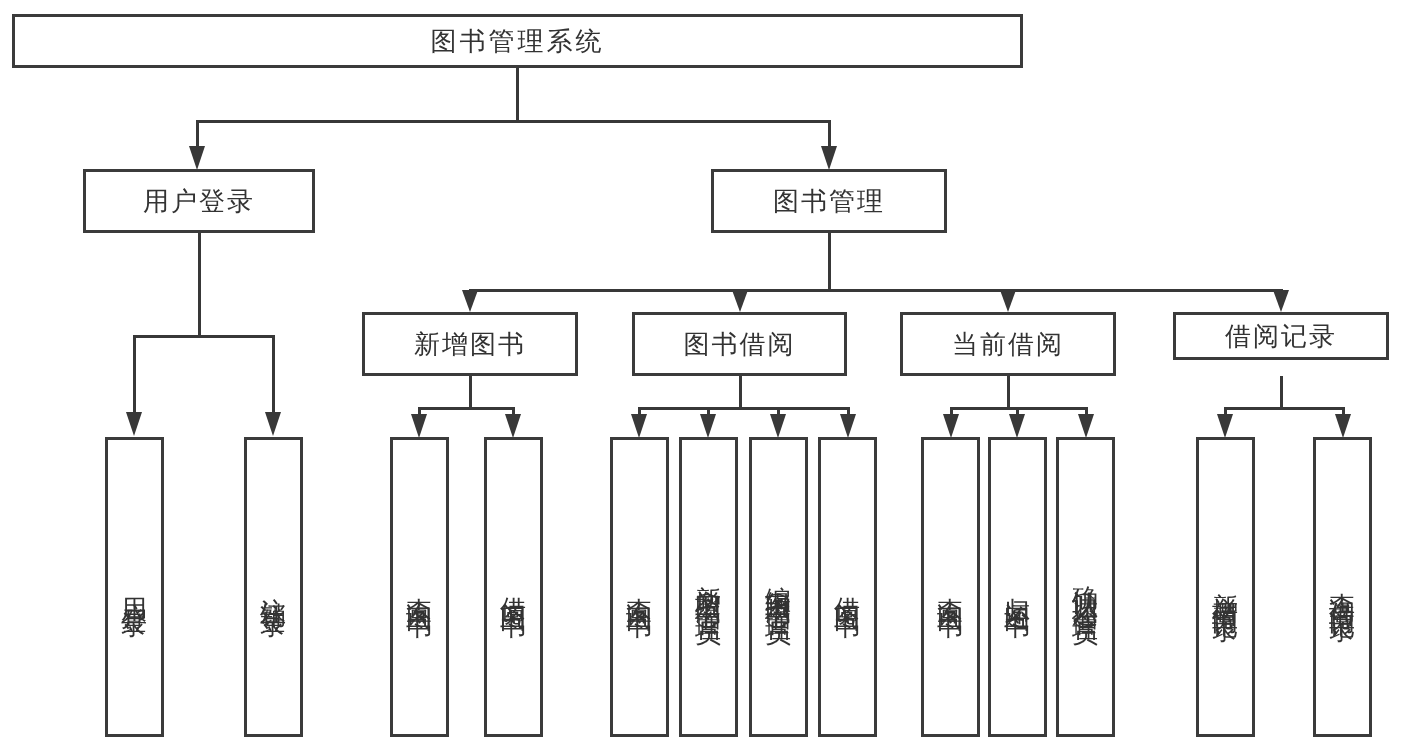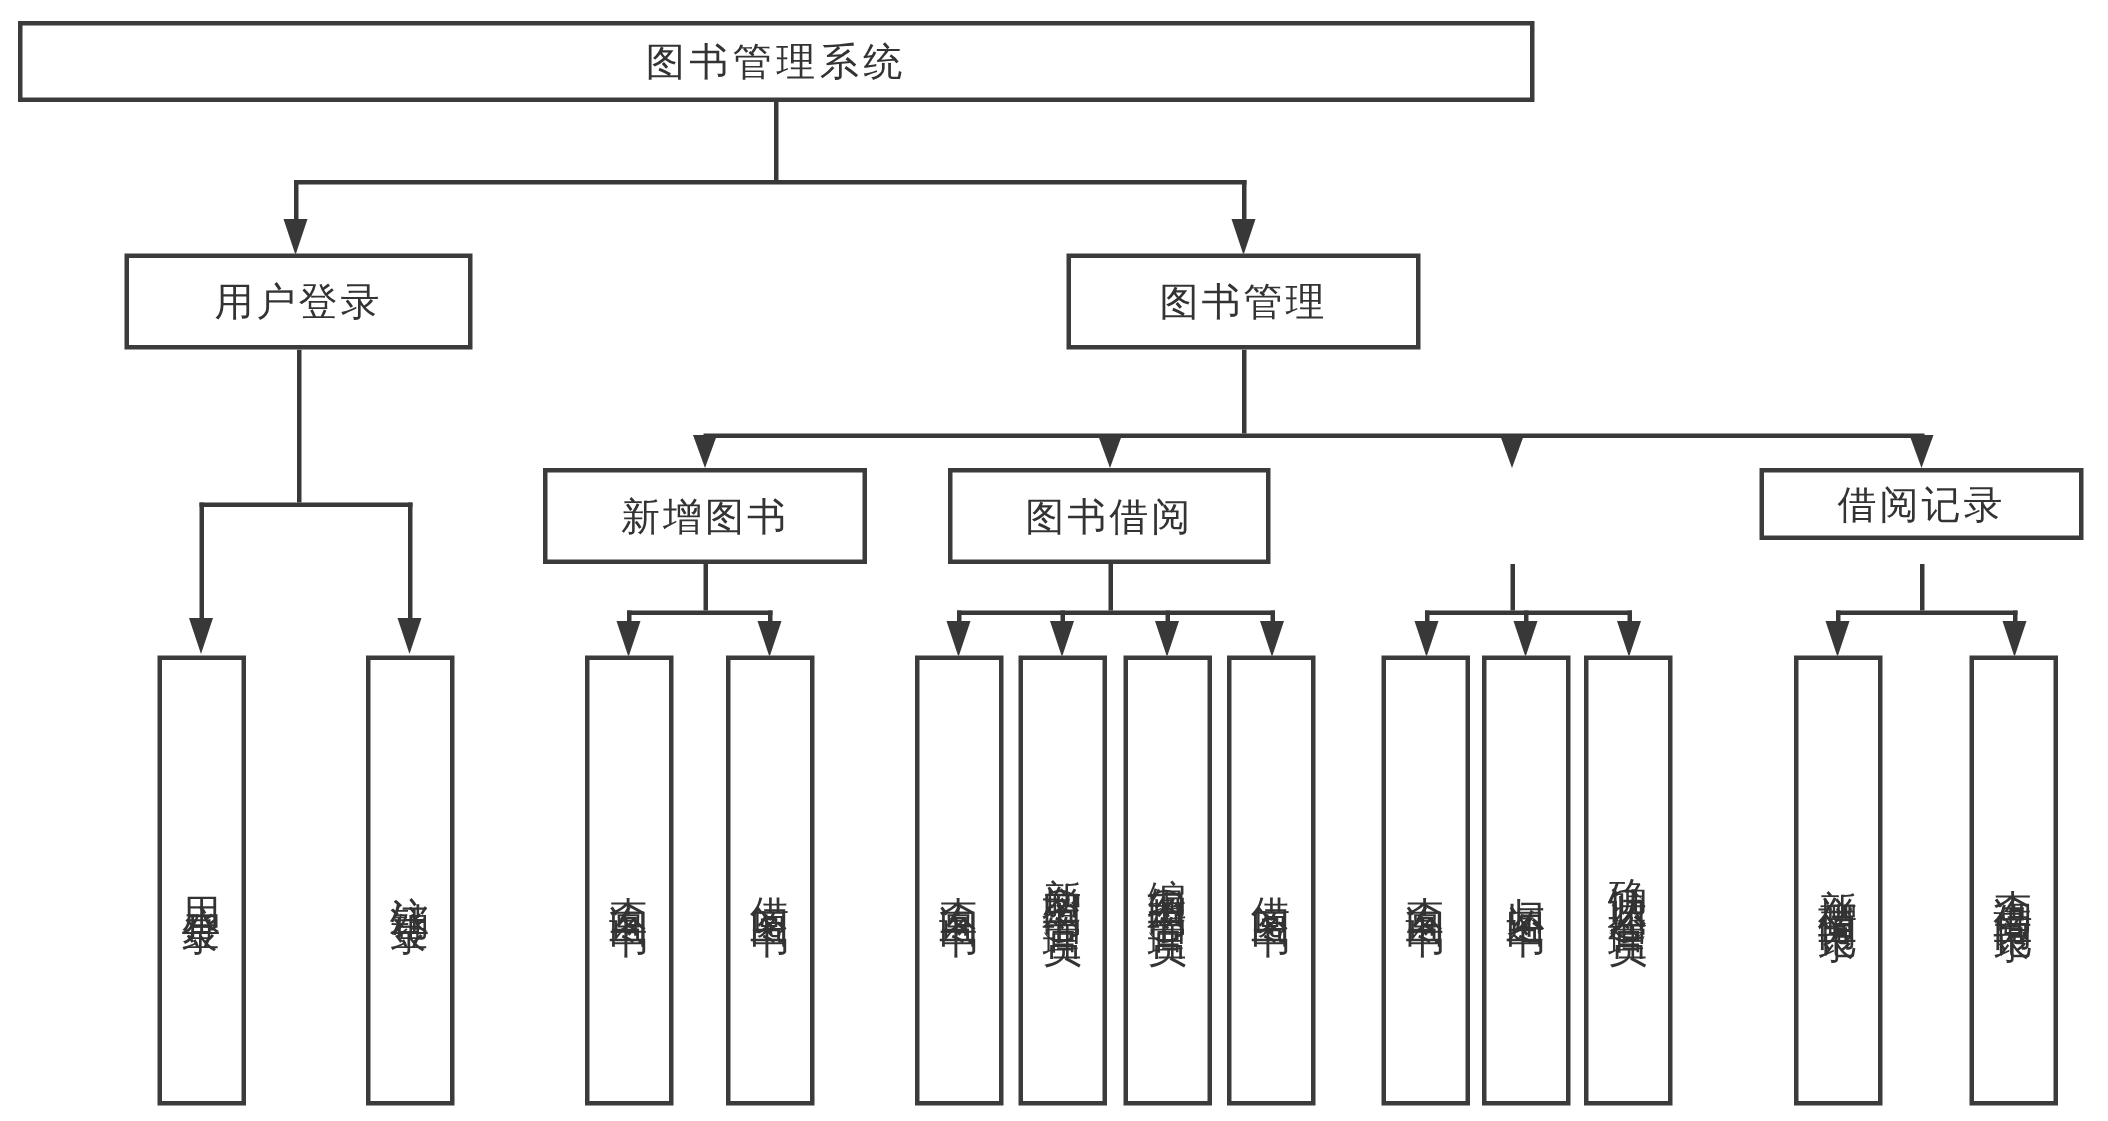--- a/index.html
+++ b/index.html
@@ -83,20 +83,23 @@
   <div class="arrow small" style="left:732px;top:290px;"></div>
   <div class="arrow small" style="left:1000px;top:290px;"></div>
   <div class="arrow small" style="left:1273px;top:290px;"></div>
 
   <div class="node" style="left:362px;top:312px;width:216px;height:64px;">
     <span class="h-label">新增图书</span>
   </div>
   <div class="node" style="left:632px;top:312px;width:215px;height:64px;">
     <span class="h-label">图书借阅</span>
   </div>
+  <div class="node" style="left:900px;top:312px;width:216px;height:64px;">
+    <span class="h-label">当前借阅</span>
+  </div>
   <div class="node" style="left:1173px;top:312px;width:216px;height:48px;">
     <span class="h-label">借阅记录</span>
   </div>
 
   <div class="vline" style="left:468.5px;top:376px;height:31px;"></div>
   <div class="hline" style="left:417.5px;top:407px;width:97px;"></div>
   <div class="vline" style="left:417.5px;top:407px;height:8px;"></div>
   <div class="arrow" style="left:411px;top:414px;"></div>
   <div class="vline" style="left:511.5px;top:407px;height:8px;"></div>
   <div class="arrow" style="left:505px;top:414px;"></div>

